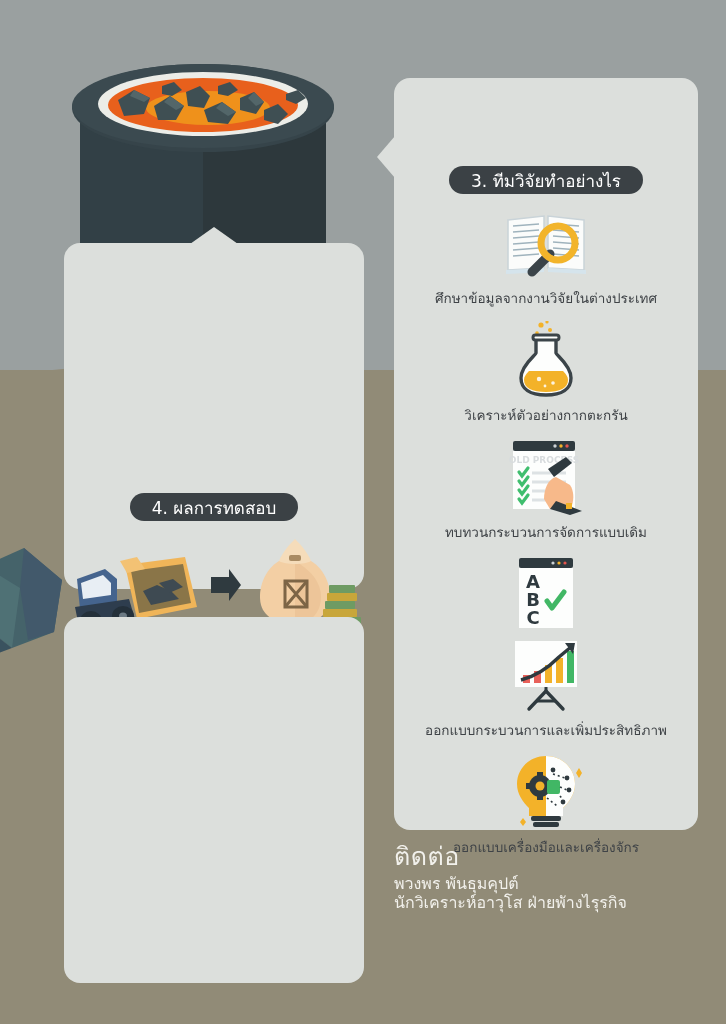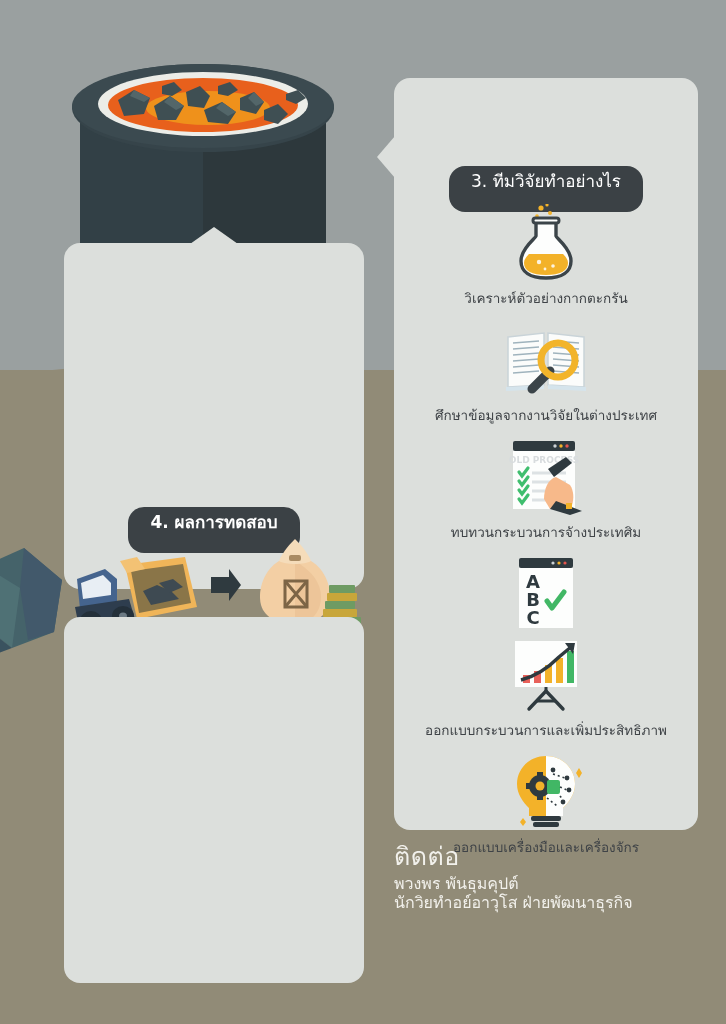--- a/index.html
+++ b/index.html
@@ -36,27 +36,27 @@
   }
   .card-notch-top {
     position:absolute; left:126px; top:-16px; width:0; height:0;
     border-left:24px solid transparent; border-right:24px solid transparent;
     border-bottom:17px solid #DCDFDC;
   }
 
   
   .pill {
     display:inline-block; background:#3B4145; color:#FFFFFF;
-    border-radius:16px; padding:4px 22px 20px;
+    border-radius:16px; padding:4px 22px 2px;
     font-size:17px; line-height:22px; white-space:nowrap;
     font-family:"DejaVu Sans", sans-serif;
   }
   .pill-wrap { position:absolute; width:100%; text-align:center; }
   #pill3 { top:88px; }
-  #pill4 { top:264px;font-weight:bold; }
+  #pill4 { top:250px; }
 
   
   .steps { position:absolute; left:0; top:126px; width:304px; }
   .step { width:100%; text-align:center; margin-bottom:3px; }
   .step-icon { height:78px; display:flex; align-items:center; justify-content:center; }
   .step-label {
     color:#3F4347; font-size:13.5px; line-height:20px; padding:6px 10px 10px;
     font-family:"DejaVu Sans", sans-serif;
   }
 
@@ -135,42 +135,20 @@
     <div class="card-notch-left"></div>
 
     <div class="pill-wrap" id="pill3">
       <span class="pill">3. ทีมวิจัยทำอย่างไร</span>
     </div>
 
     <div class="steps">
 
       <div class="step">
         <div class="step-icon">
-          <svg width="78" height="78" viewBox="0 0 78 78">
-            <g fill="#F3B229">
-              <circle cx="34" cy="4" r="2.6"></circle>
-              <circle cx="43" cy="9" r="2"></circle>
-              <circle cx="30" cy="12" r="1.8"></circle>
-              <circle cx="40" cy="1" r="1.6"></circle>
-            </g>
-            <path d="M29,18 L29,32 C29,34 14,44 14,57 C14,68 23,74 39,74 C55,74 64,68 64,57 C64,44 49,34 49,32 L49,18 Z" fill="#FDFEFD" stroke="#3B4449" stroke-width="3.4" stroke-linejoin="round"></path>
-            <path d="M22,50 C18,54 17,57 17,59 C17,67 25,71 39,71 C53,71 61,67 61,59 C61,57 60,54 56,50 Z" fill="#F3B229"></path>
-            <g fill="#FFFFFF" opacity="0.85">
-              <circle cx="32" cy="58" r="2.2"></circle>
-              <circle cx="46" cy="62" r="1.8"></circle>
-              <circle cx="38" cy="65" r="1.4"></circle>
-            </g>
-            <rect x="26" y="14" width="26" height="5" rx="2.4" fill="#FDFEFD" stroke="#3B4449" stroke-width="3"></rect>
-          </svg>
-        </div>
-        <div class="step-label">วิเคราะห์ตัวอย่างกากตะกรัน</div>
-      </div>
-
-      <div class="step">
-        <div class="step-icon">
           <svg width="96" height="74" viewBox="0 0 96 74">
             <path d="M10,14 L46,10 L46,62 L10,64 Z" fill="#FBFCFB" stroke="#C9D3D8" stroke-width="1.5"></path>
             <path d="M86,14 L50,10 L50,62 L86,64 Z" fill="#FBFCFB" stroke="#C9D3D8" stroke-width="1.5"></path>
             <path d="M8,64 L46,62 L46,66 L8,68 Z" fill="#D5E4EC"></path>
             <path d="M88,64 L50,62 L50,66 L88,68 Z" fill="#D5E4EC"></path>
             <g stroke="#9FB3BD" stroke-width="1.4">
               <line x1="15" y1="20" x2="41" y2="18"></line>
               <line x1="15" y1="26" x2="41" y2="24"></line>
               <line x1="15" y1="32" x2="41" y2="30"></line>
               <line x1="15" y1="38" x2="41" y2="36"></line>
@@ -185,20 +163,42 @@
             </g>
             <line x1="34" y1="66" x2="52" y2="48" stroke="#3B4449" stroke-width="9" stroke-linecap="round"></line>
             <circle cx="60" cy="37" r="17" fill="none" stroke="#F2B42A" stroke-width="7"></circle>
           </svg>
         </div>
         <div class="step-label">ศึกษาข้อมูลจากงานวิจัยในต่างประเทศ</div>
       </div>
 
       <div class="step">
         <div class="step-icon">
+          <svg width="78" height="78" viewBox="0 0 78 78">
+            <g fill="#F3B229">
+              <circle cx="34" cy="4" r="2.6"></circle>
+              <circle cx="43" cy="9" r="2"></circle>
+              <circle cx="30" cy="12" r="1.8"></circle>
+              <circle cx="40" cy="1" r="1.6"></circle>
+            </g>
+            <path d="M29,18 L29,32 C29,34 14,44 14,57 C14,68 23,74 39,74 C55,74 64,68 64,57 C64,44 49,34 49,32 L49,18 Z" fill="#FDFEFD" stroke="#3B4449" stroke-width="3.4" stroke-linejoin="round"></path>
+            <path d="M22,50 C18,54 17,57 17,59 C17,67 25,71 39,71 C53,71 61,67 61,59 C61,57 60,54 56,50 Z" fill="#F3B229"></path>
+            <g fill="#FFFFFF" opacity="0.85">
+              <circle cx="32" cy="58" r="2.2"></circle>
+              <circle cx="46" cy="62" r="1.8"></circle>
+              <circle cx="38" cy="65" r="1.4"></circle>
+            </g>
+            <rect x="26" y="14" width="26" height="5" rx="2.4" fill="#FDFEFD" stroke="#3B4449" stroke-width="3"></rect>
+          </svg>
+        </div>
+        <div class="step-label">วิเคราะห์ตัวอย่างกากตะกรัน</div>
+      </div>
+
+      <div class="step">
+        <div class="step-icon">
           <svg width="84" height="80" viewBox="0 0 84 80">
             <rect x="9" y="4" width="62" height="10" rx="2" fill="#2F3A3F"></rect>
             <g fill="#E5554E">
                 <circle cx="63" cy="9" r="1.7"></circle>
               </g>
             <circle cx="57" cy="9" r="1.7" fill="#F3B229"></circle>
             <circle cx="51" cy="9" r="1.7" fill="#CBD1D4"></circle>
             <rect x="9" y="14" width="62" height="58" fill="#FDFEFD"></rect>
             <text x="40" y="26" font-family="DejaVu Sans, sans-serif" font-size="9" font-weight="bold" fill="#D8DCDE" text-anchor="middle">OLD PROCESS</text>
             <g stroke="#DDE2E4" stroke-width="3">
@@ -212,21 +212,21 @@
               <path d="M15,44 l3,4 l6,-8"></path>
               <path d="M15,53 l3,4 l6,-8"></path>
               <path d="M15,62 l3,4 l6,-8"></path>
             </g>
             <path d="M44,32 L62,20 L68,26 L50,40 Z" fill="#2F3A3F"></path>
             <path d="M40,62 C40,52 44,42 52,40 L66,48 C70,54 70,62 68,68 L46,72 Z" fill="#F7B98A"></path>
             <path d="M52,64 L78,74 L66,78 L46,72 Z" fill="#2F3A3F"></path>
             <rect x="62" y="66" width="6" height="6" fill="#F3B229"></rect>
           </svg>
         </div>
-        <div class="step-label">ทบทวนกระบวนการจัางประเทศิม</div>
+        <div class="step-label">ทบทวนกระบวนการจัดการแบบเดิม</div>
       </div>
 
       <div class="step">
         <div class="step-icon">
           <svg width="74" height="78" viewBox="0 0 74 78">
             <rect x="10" y="3" width="54" height="10" rx="2" fill="#2F3A3F"></rect>
             <circle cx="56" cy="8" r="1.6" fill="#E5554E"></circle>
             <circle cx="50" cy="8" r="1.6" fill="#F3B229"></circle>
             <circle cx="44" cy="8" r="1.6" fill="#CBD1D4"></circle>
             <rect x="10" y="13" width="54" height="60" fill="#FDFEFD"></rect>
@@ -374,16 +374,16 @@
     
 
     
 
     
   </div>
 
   <div class="contact">
     <div class="contact-title">ติดต่อ</div>
     <div class="contact-line">พวงพร พันธุมคุปต์</div>
-    <div class="contact-line">นักวิยทำอย์อาวุโส ฝ่ายพัฒนาธุรกิจ</div>
+    <div class="contact-line">นักวิเคราะห์อาวุโส ฝ่ายพัางไรุรกิจ</div>
   </div>
 
 </div>
 
 </body></html>

